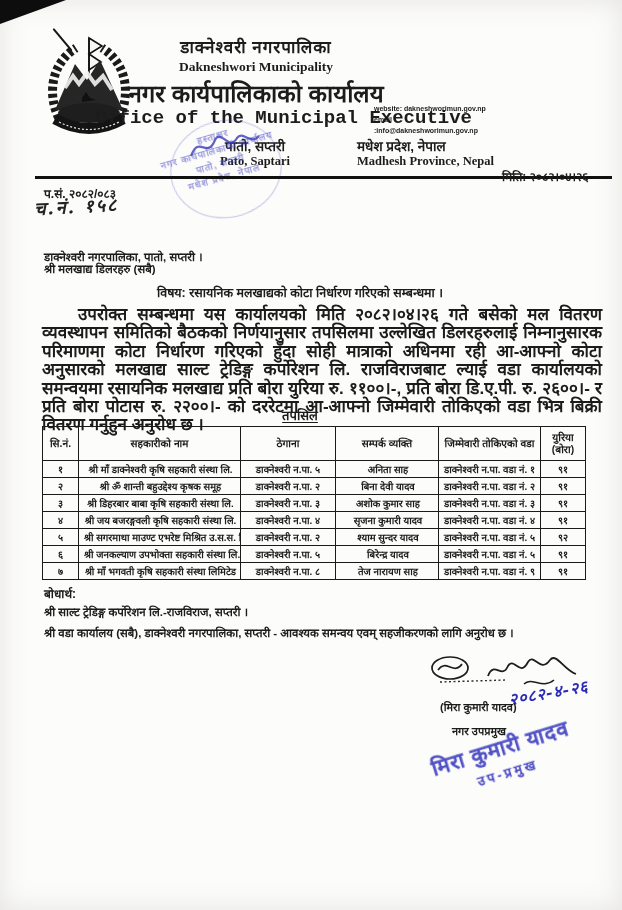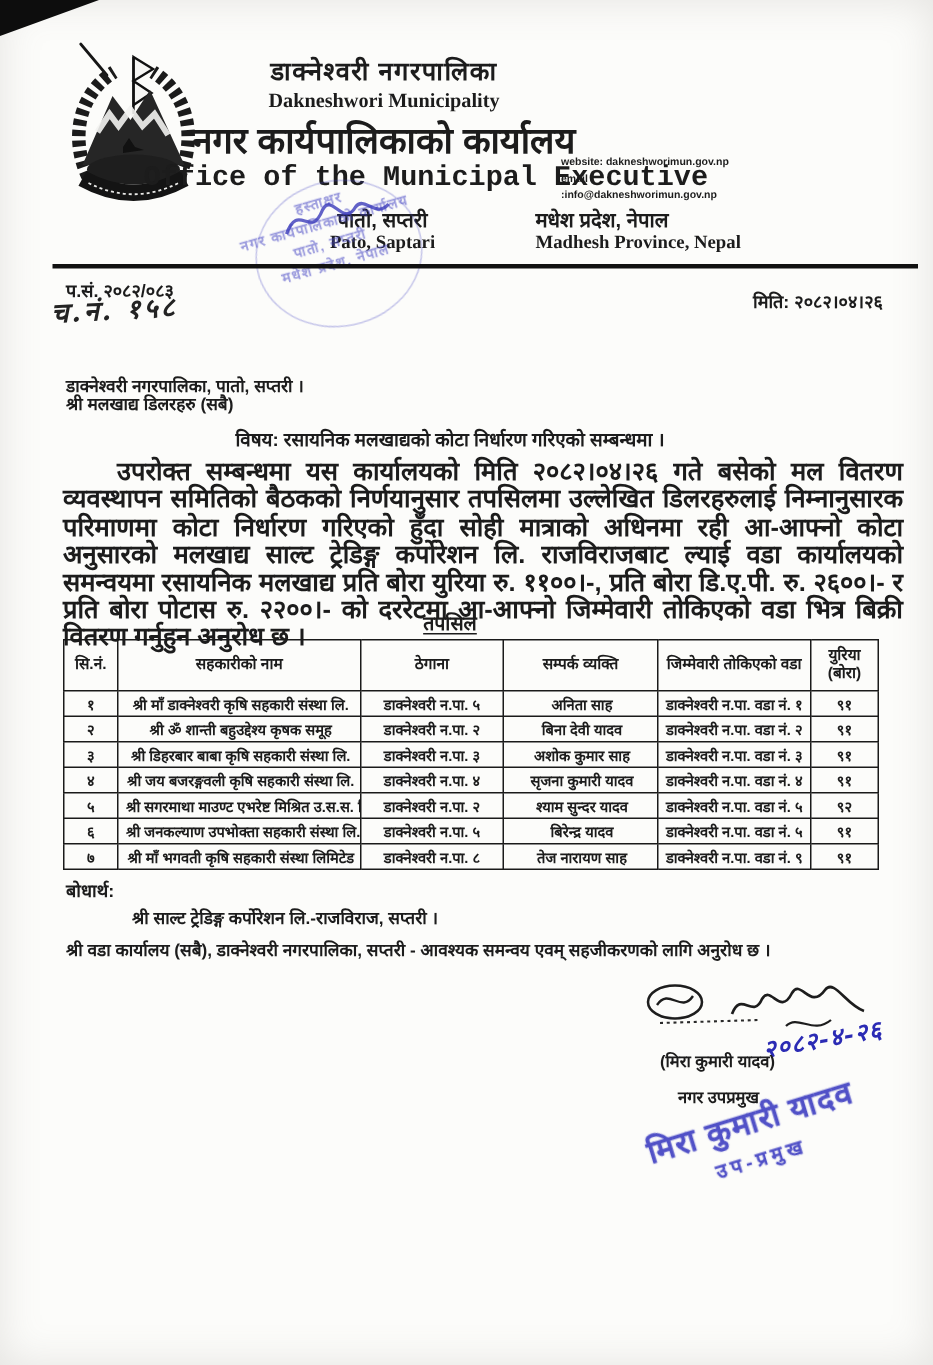--- a/index.html
+++ b/index.html
@@ -37,21 +37,21 @@
     transform:rotate(-16deg); color:#4747c4; opacity:.55; text-align:center;
     font-weight:700; filter:blur(.35px); }
   .header-stamp .sl { font-size:9.5px; line-height:14px; letter-spacing:1px; }
   .header-stamp-ring { left:170px; top:120px; width:110px; height:96px;
     border:1.6px solid rgba(70,70,196,.30); border-radius:50%;
     transform:rotate(-12deg); filter:blur(.5px); }
   .header-scribble { left:185px; top:126px; width:80px; height:46px; }
 
   
   .ref-no  { left:44px; top:185px; font-size:12px; font-weight:700; }
-  .doc-date{ left:502px; top:192px; font-size:12px; font-weight:700; }
+  .doc-date{ left:502px; top:168px; font-size:12px; font-weight:700; }
   .chalani { left:34px; top:194px; font-size:18px; font-weight:700; font-style:italic;
     font-family:"DejaVu Serif", serif; transform:rotate(-3deg); letter-spacing:2px; color:#232323; }
   .addr1 { left:44px; top:229px; font-size:11.5px; font-weight:700;margin-top:32px; }
   .addr2 { left:44px; top:249px; font-size:11.5px; font-weight:700; }
 
   .subject { left:60px; top:284px; width:480px; text-align:center; font-size:12.5px; font-weight:700; }
   .body-par { left:42px; top:306px; width:560px; font-size:17px; line-height:18.4px;
     text-align:justify; text-indent:36px; font-weight:600; }
 
   .tapasil { left:60px; top:406px; width:480px; text-align:center; font-size:13px;
@@ -59,21 +59,21 @@
 
   table.quota { position:absolute; left:42px; top:426px; width:543px;
     border-collapse:collapse; table-layout:fixed; }
   .quota th, .quota td { border:1px solid #1a1a1a; padding:0 3px; overflow:hidden; white-space:nowrap; }
   .quota th { font-size:10.3px; font-weight:700; height:33px; white-space:normal; line-height:12px; }
   .quota td { font-size:9.8px; height:16px; font-weight:600; }
   .quota .c { text-align:center; }
   .quota .l { text-align:center; padding-left:5px; }
 
   .bodh-h { left:44px; top:585px; font-size:12px; font-weight:800; }
-  .bodh-1 { left:44px; top:604px; font-size:11.5px; font-weight:700;margin-left:44px; }
+  .bodh-1 { left:44px; top:604px; font-size:11.5px; font-weight:700; }
   .bodh-2 { left:44px; top:625px; font-size:11.5px; font-weight:700; }
 
   
   .sig-scribble { left:428px; top:650px; width:160px; height:52px; }
   .sig-name  { left:440px; top:699px; font-size:11px; font-weight:700; }
   .sig-title { left:452px; top:723px; font-size:11px; font-weight:700; }
   .hand-date { left:508px; top:678px; width:120px; font-size:16px; color:#2b2bb4;
     font-weight:700; font-style:italic; font-family:"DejaVu Serif", serif;
     transform:rotate(-10deg); letter-spacing:1px; }
   .stamp-sig { left:398px; top:733px; width:210px; transform:rotate(-17deg);

